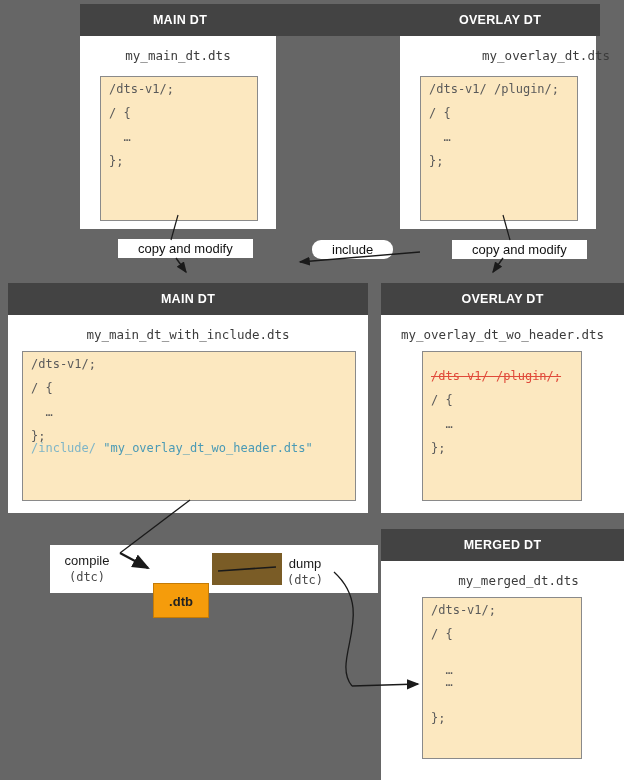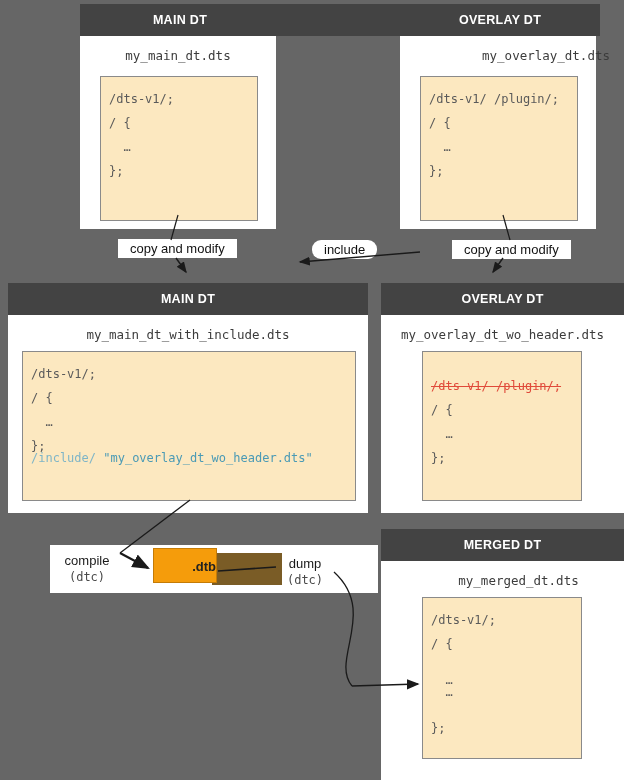--- a/index.html
+++ b/index.html
@@ -43,21 +43,21 @@
     white-space: nowrap;
   }
   .code-box {
     position: absolute;
     background: #fce8c0;
     border: 1px solid #8a8a8a;
     box-sizing: border-box;
     font-family: "DejaVu Sans Mono", "Liberation Mono", monospace;
     font-size: 12px;
     color: #5a5a5a;
-    padding: 16px 8px 8px 8px;
+    padding: 6px 8px 8px 8px;
     line-height: 1.0;
     overflow: hidden;
   }
   .code-line {
     display: block;
     white-space: pre;
   }
   .code-line.blank { color: transparent; }
   .code-line.strike {
     color: #e04a3a;
@@ -71,21 +71,21 @@
 
   
   .arrow-label {
     position: absolute;
     background: #ffffff;
     color: #111111;
     font-family: "Liberation Sans", sans-serif;
     font-size: 13px;
     line-height: 17px;
     white-space: nowrap;
-    padding: 1px 12px;
+    padding: 1px 20px;
     box-sizing: border-box;
   }
 
   
   #compile-strip {
     position: absolute;
     background: #ffffff;
     box-sizing: border-box;
   }
   .proc-label {
@@ -223,21 +223,21 @@
     <span class="code-line">  …</span>
     <span class="code-line">  …</span>
     <span class="code-line blank">&nbsp;</span>
     <span class="code-line blank">&nbsp;</span>
     <span class="code-line">};</span>
   </div>
 </div>
 
 <div id="compile-strip" style="left:50px; top:545px; width:328px; height:48px;"></div>
 <div id="dtb-shadow" style="left:212px; top:553px; width:70px; height:32px;"></div>
-<div id="dtb-box" style="left:153px; top:548px; width:64px; height:35px;text-align:right;">
+<div id="dtb-box" style="left:153px; top:583px; width:56px; height:35px;">
   <span>.dtb</span>
 </div>
 <div class="proc-label" style="left:52px; top:553px; width:70px;">
   <span>compile</span>
   <span class="tool">(dtc)</span>
 </div>
 <div class="proc-label" style="left:276px; top:556px; width:58px;">
   <span>dump</span>
   <span class="tool">(dtc)</span>
 </div>

